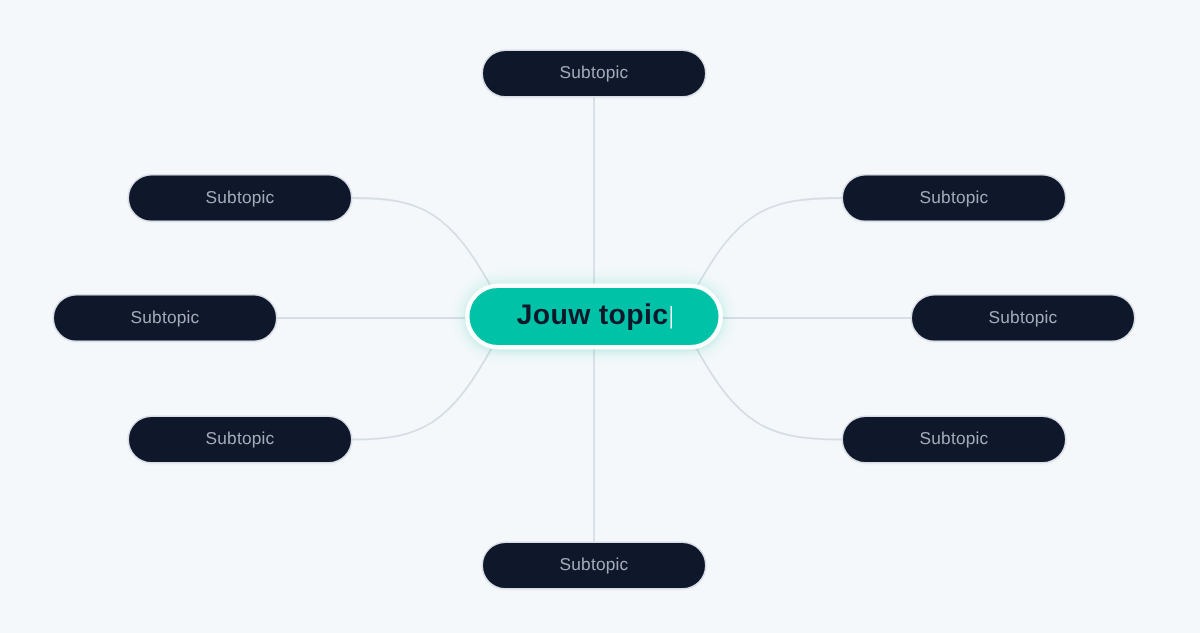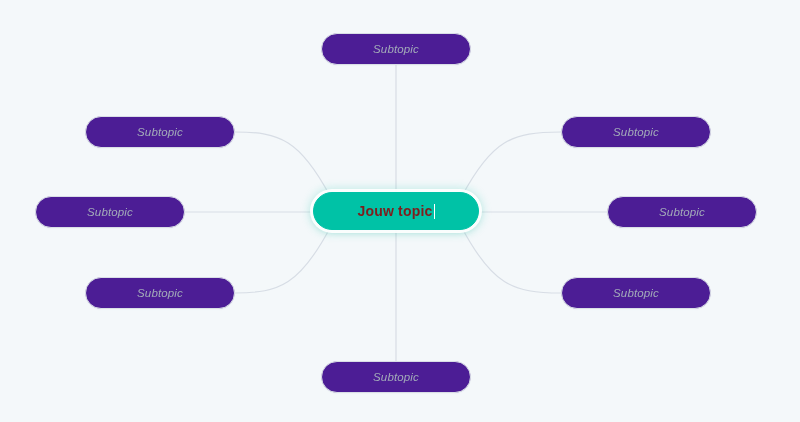--- a/index.html
+++ b/index.html
@@ -34,46 +34,45 @@
   .node {
     position: absolute;
     box-sizing: border-box;
     display: flex;
     align-items: center;
     justify-content: center;
     border-radius: 999px;
   }
 
   .node-subtopic {
-    background: #4c1d95;
+    background: #0f172a;
     border: 1px solid #d9dee6;
     box-shadow: 0 1px 1px rgba(150, 165, 185, 0.06);
-    font-style: italic;
   }
 
   .node-subtopic .node-label {
     color: #a3abb9;
     font-size: 11.5px;
     font-weight: 400;
     letter-spacing: 0.15px;
     white-space: nowrap;
   }
 
   .node-central {
     background: #00c2a6;
     border: 1px solid #00c2a6;
     box-shadow:
       0 0 0 3px rgba(255, 255, 255, 0.92),
       0 0 10px 4px rgba(0, 194, 166, 0.20),
       0 2px 6px rgba(0, 150, 130, 0.18);
   }
 
   .node-central .node-label {
-    color: #7f1d1d;
-    font-size: 14px;
+    color: #0f172a;
+    font-size: 19px;
     font-weight: 700;
     letter-spacing: 0.2px;
     white-space: nowrap;
     position: relative;
   }
 
   .text-caret {
     display: inline-block;
     width: 1px;
     height: 15px;

